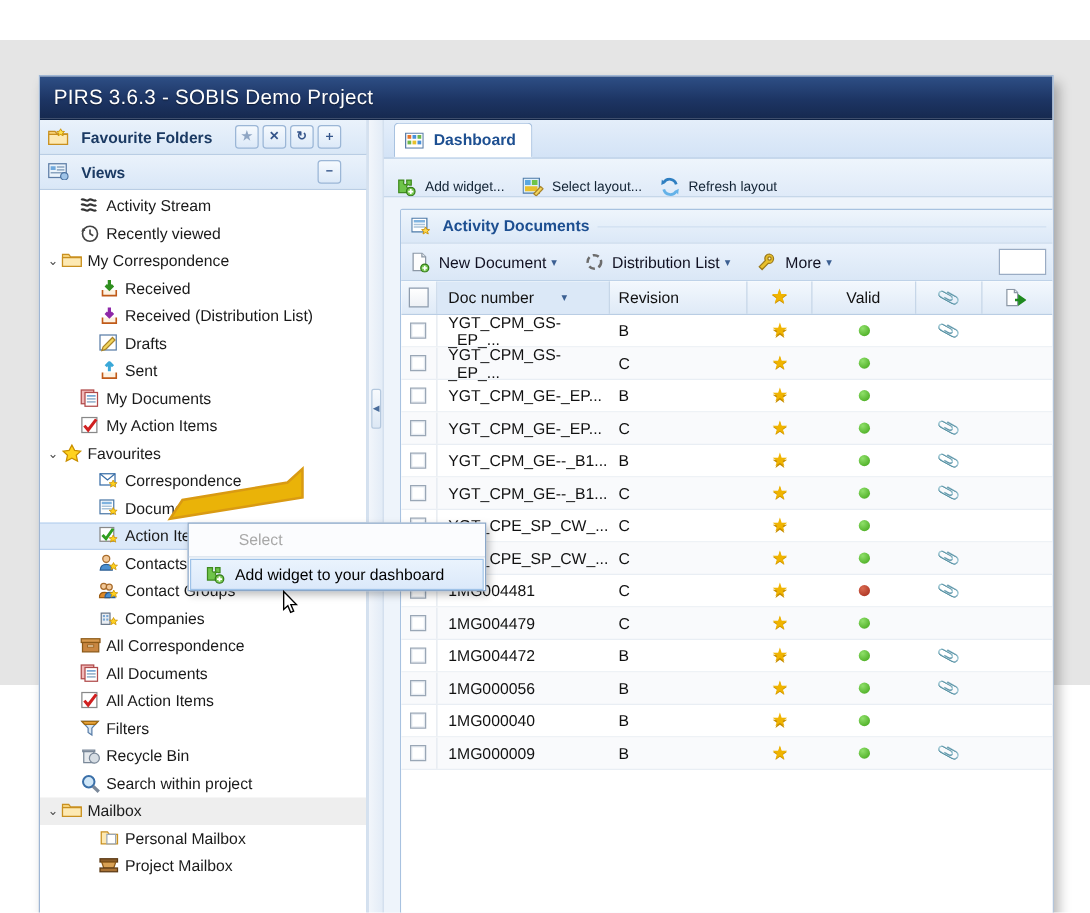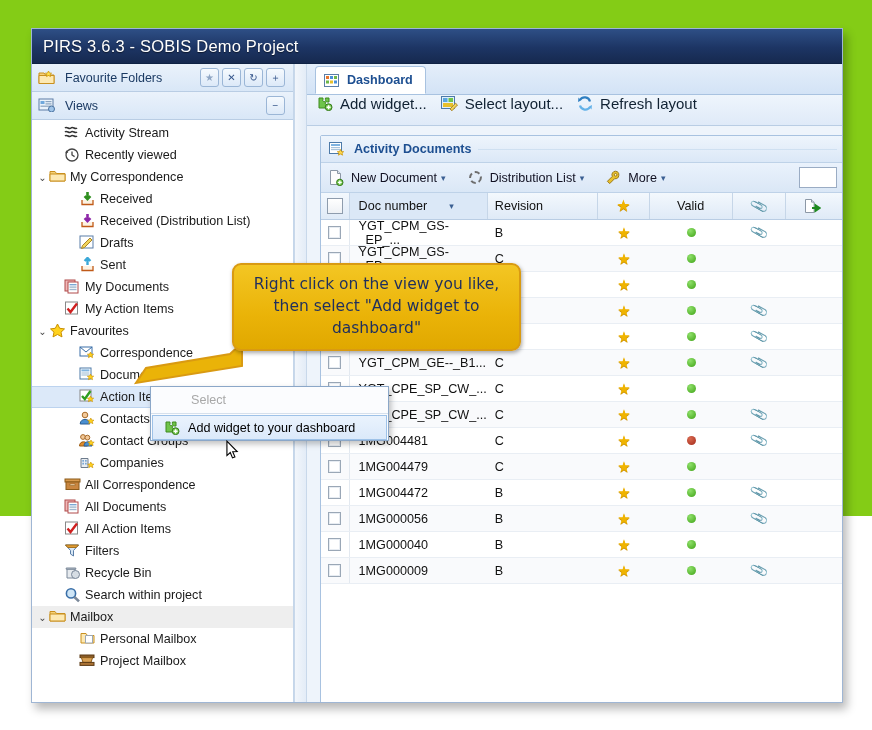--- a/index.html
+++ b/index.html
@@ -2,21 +2,21 @@
 <html><head>
 <meta charset="utf-8">
 <style>
   html, body {
     margin: 0; padding: 0;
     width: 872px; height: 730px;
     background: #ffffff;
     font-family: "Liberation Sans", sans-serif;
     overflow: hidden;
   }
-  #root { position: relative; width: 872px; height: 516px; background:#84cc16; }
+  #root { position: relative; width: 872px; height: 516px; background:#e5e5e5;margin-top:32px; }
 
   
   .window {
     position: absolute; left: 31px; top: 28px;
     width: 810px; height: 673px;
     background: #fff;
     border: 1px solid #9fb6d4;
     box-shadow: 4px 6px 9px rgba(0,0,0,0.28);
     overflow: hidden;
   }
@@ -37,22 +37,22 @@
   
   .sidebar {
     width: 261px; background:#fff;
     border-right: 1px solid #c5d6ea;
     display: flex; flex-direction: column;
   }
   .panel-head {
     height: 27px; display:flex; align-items:center;
     background: linear-gradient(to bottom,#eaf2fb 0%, #d9e7f7 100%);
     border-bottom: 1px solid #b9cde4;
-    padding: 0 8px 0 6px;
-    font-size: 12.5px; color:#1b3a63;
+    padding: 0 20px 0 6px;
+    font-size: 12.5px; color:#1b3a63;font-weight:bold;
   }
   .panel-head .ttl { flex:1; padding-left:6px; }
   .hbtn {
     width: 17px; height:17px; margin-left:3px;
     border:1px solid #9bb6d6; border-radius:3px;
     background: linear-gradient(to bottom,#f6fafe,#dce9f8);
     display:flex; align-items:center; justify-content:center;
     font-size: 10px; color:#35558a; line-height:1;
   }
   .tree { flex:1; overflow:hidden; font-size:12.6px; color:#1a1a1a; padding-top:2px;}
@@ -76,25 +76,25 @@
   }
   .tab {
     height: 26px; display:flex; align-items:center; gap:5px;
     padding: 0 12px 0 8px;
     background: #ffffff;
     border:1px solid #a8c2e0; border-bottom:1px solid #fff;
     border-radius: 4px 4px 0 0;
     font-size: 12.6px; font-weight:bold; color:#1d4f91;
   }
   .toolbar {
-    height: 30px; display:flex; align-items:flex-start; gap:14px;
+    height: 30px; display:flex; align-items:flex-end; gap:14px;
     padding-left: 9px;
     background: linear-gradient(to bottom,#eef5fc,#dfeaf8);
     border-bottom:1px solid #b9cde4;
-    font-size:15px; color:#123;
+    font-size:11px; color:#123;
   }
   .tbtn { display:flex; align-items:center; gap:4px; }
 
   .canvas { flex:1; background:#eef4fb; padding:9px 0 0 13px; overflow:hidden;}
   .widget {
     background:#fff; border:1px solid #a8c2e0;
     width: 100%; height: 100%;
     border-radius: 2px 2px 0 0;
     display:flex; flex-direction:column;
   }
@@ -874,21 +874,20 @@
           </div>
         </div>
       </div>
     </div>
   </div>
 
   <svg class="tail-svg" width="130" height="60" viewBox="0 0 130 60">
     <path d="M122 3 L122 26 L16 43 L26 28 L110 14 Z" fill="#eab308" stroke="#d99a12" stroke-width="2"></path>
   </svg>
 
-  <div class="callout">Right click on the view you like, then select "Add widget to dashboard"</div>
 
   <div class="ctxmenu">
     <div class="ctx-item disabled">
       <span>Select</span>
     </div>
     <div class="ctx-sep"></div>
     <div class="ctx-item hl">
       <span class="ico" style="width:18px;height:15px;margin-right:7px">
         <svg width="17" height="15" viewBox="0 0 17 15">
           <path d="M3 2h4v1.6a1.4 1.4 0 1 0 2.4 0V2h3.6v4h-1.6a1.4 1.4 0 1 0 0 2.4H13v3.6H3Z" fill="#6fc44a" stroke="#3f8a1f"></path>

